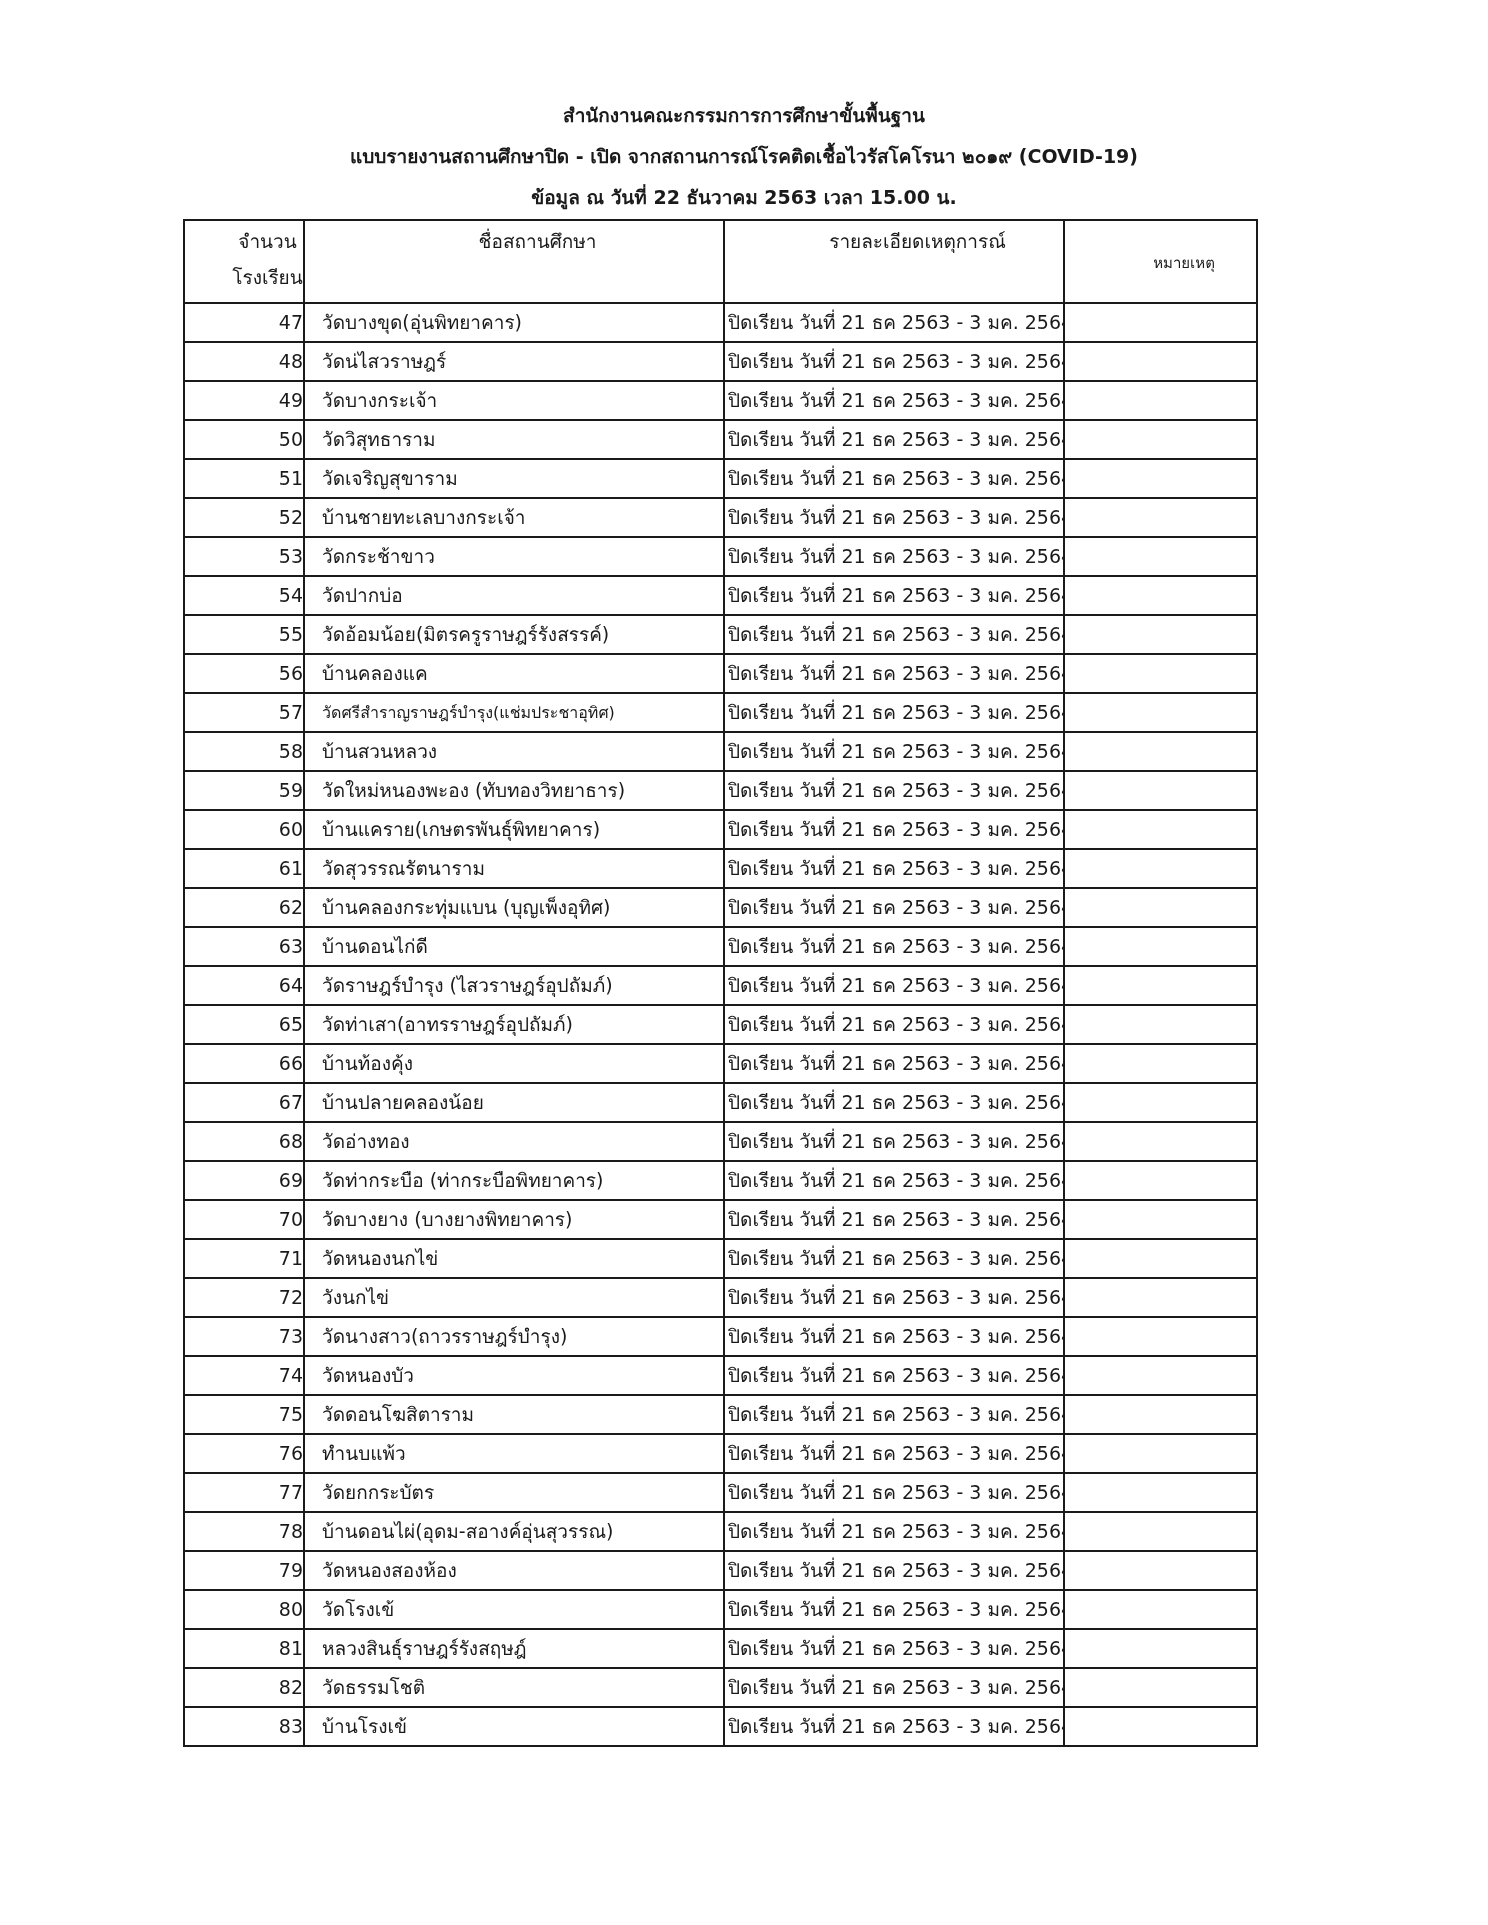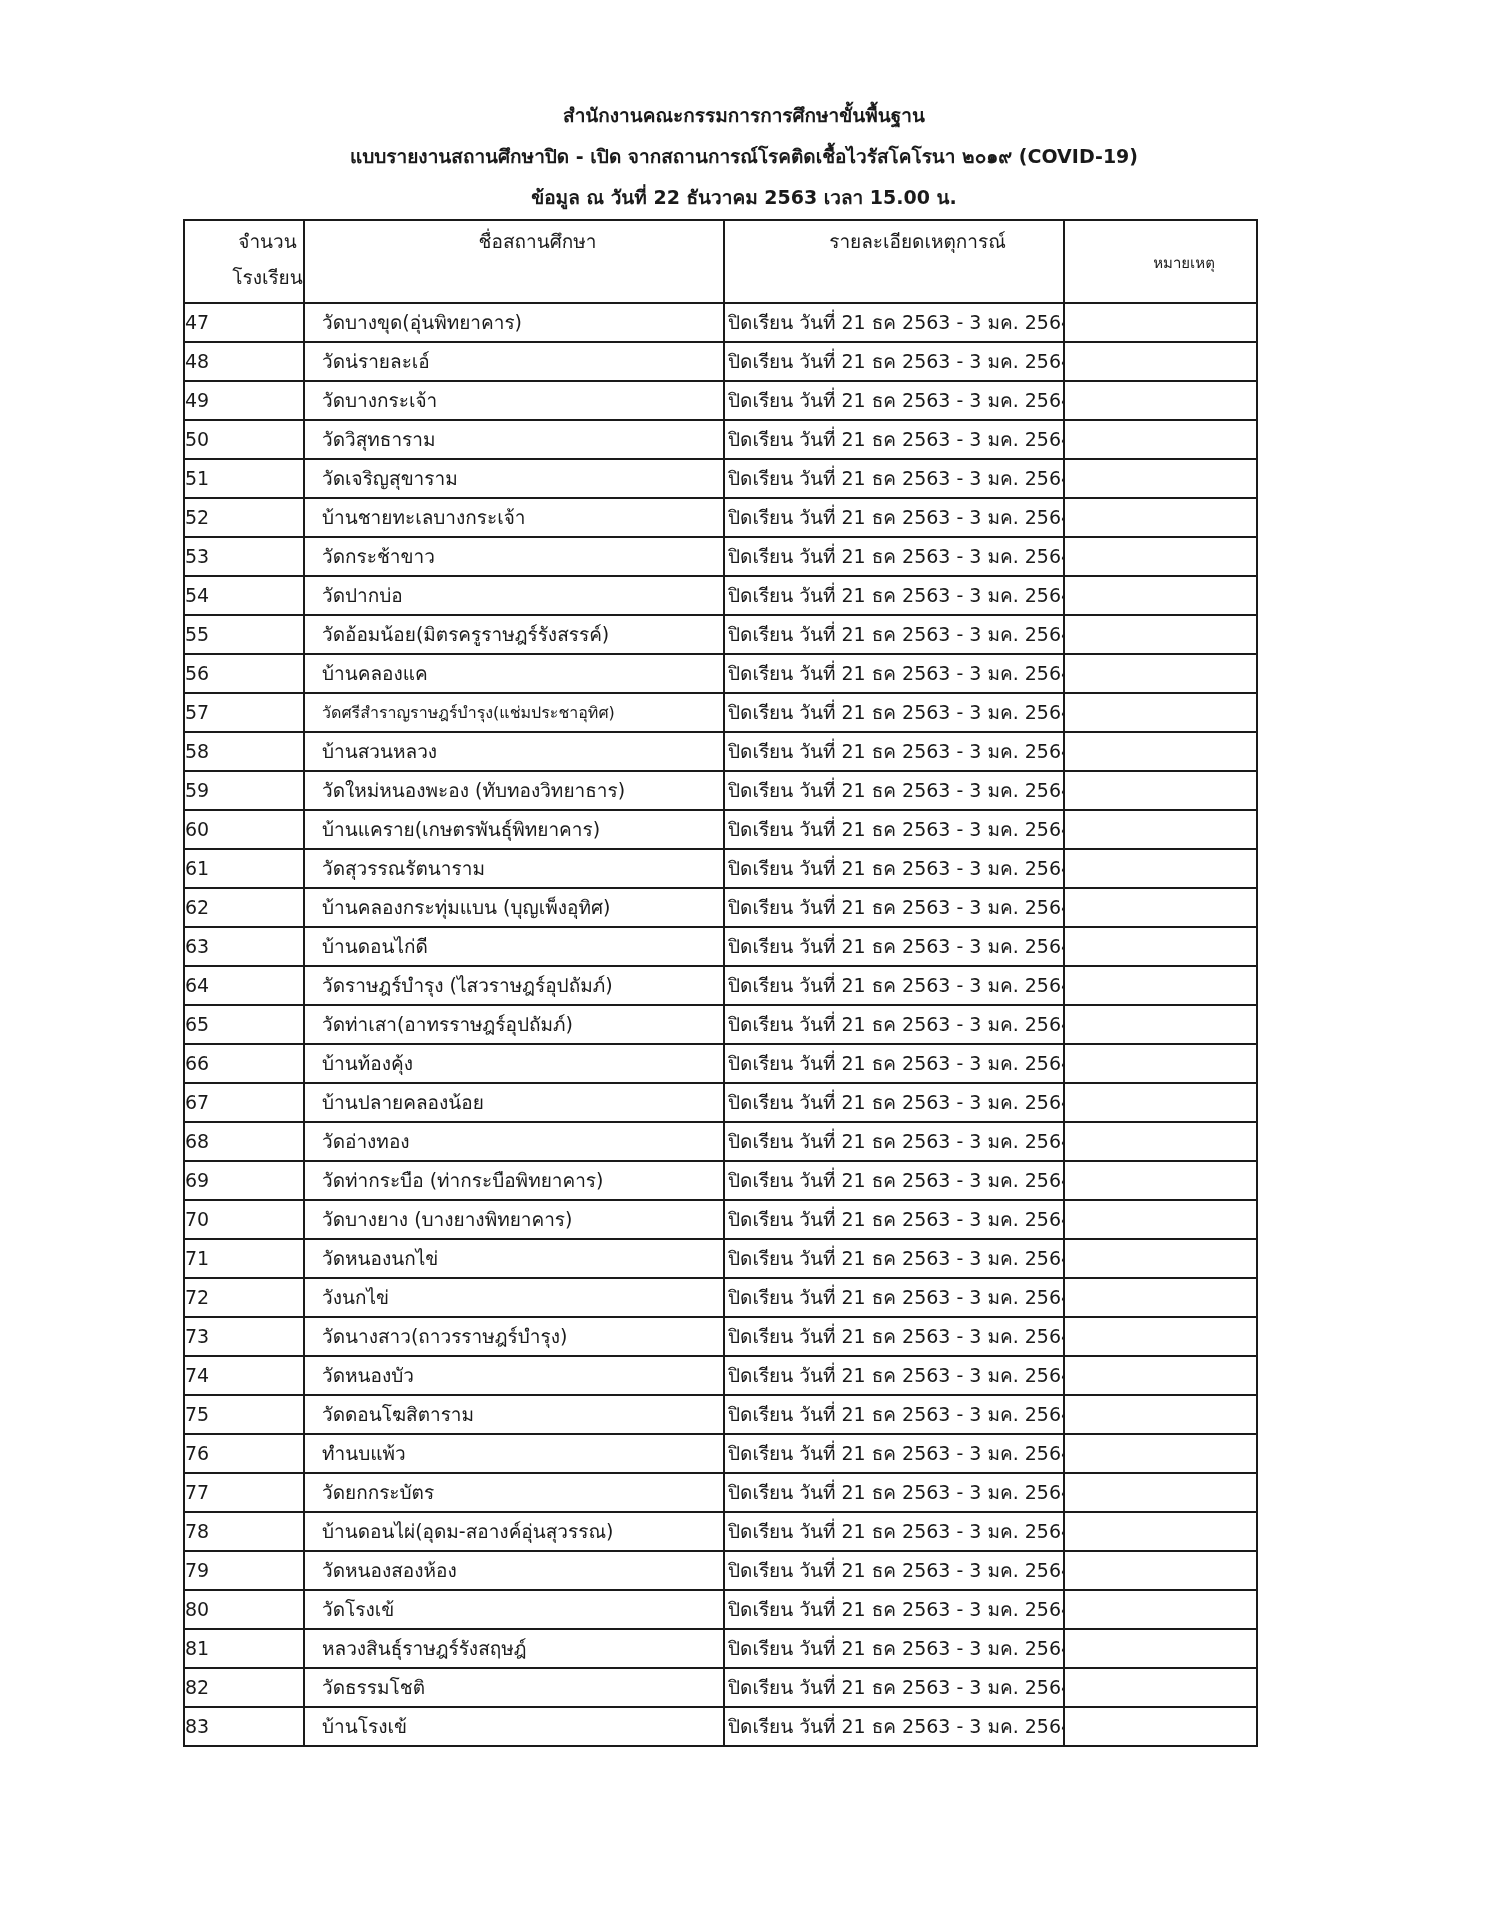--- a/index.html
+++ b/index.html
@@ -58,21 +58,21 @@
       font-size: 15px;
     }
     .report-table td {
       height: 37px;
       line-height: 37px;
     }
     .col-num { width: 120px; }
     .col-name { width: 420px; }
     .col-detail { width: 340px; }
     .col-remark { width: 193px; }
-    td.num { text-align: left; }
+    td.num { text-align: right; }
     td.name { padding-left: 17px; }
     td.name.small { font-size: 16px; }
     td.detail { padding-left: 3px; }
   </style>
 </head>
 <body>
 
 <div class="titles">
   <div class="title-line">สำนักงานคณะกรรมการการศึกษาขั้นพื้นฐาน</div>
   <div class="title-line">แบบรายงานสถานศึกษาปิด - เปิด จากสถานการณ์โรคติดเชื้อไวรัสโคโรนา ๒๐๑๙ (COVID-19)</div>
@@ -99,21 +99,21 @@
   </thead>
   <tbody id="table-body">
   <tr>
         <td class="num">47</td>
         <td class="name">วัดบางขุด(อุ่นพิทยาคาร)</td>
         <td class="detail">ปิดเรียน วันที่ 21 ธค 2563 - 3 มค. 2564</td>
         <td class="remark"></td>
       </tr>
       <tr>
         <td class="num">48</td>
-        <td class="name">วัดน่รายละเอ์</td>
+        <td class="name">วัดน่ไสวราษฎร์</td>
         <td class="detail">ปิดเรียน วันที่ 21 ธค 2563 - 3 มค. 2564</td>
         <td class="remark"></td>
       </tr>
       <tr>
         <td class="num">49</td>
         <td class="name">วัดบางกระเจ้า</td>
         <td class="detail">ปิดเรียน วันที่ 21 ธค 2563 - 3 มค. 2564</td>
         <td class="remark"></td>
       </tr>
       <tr>

